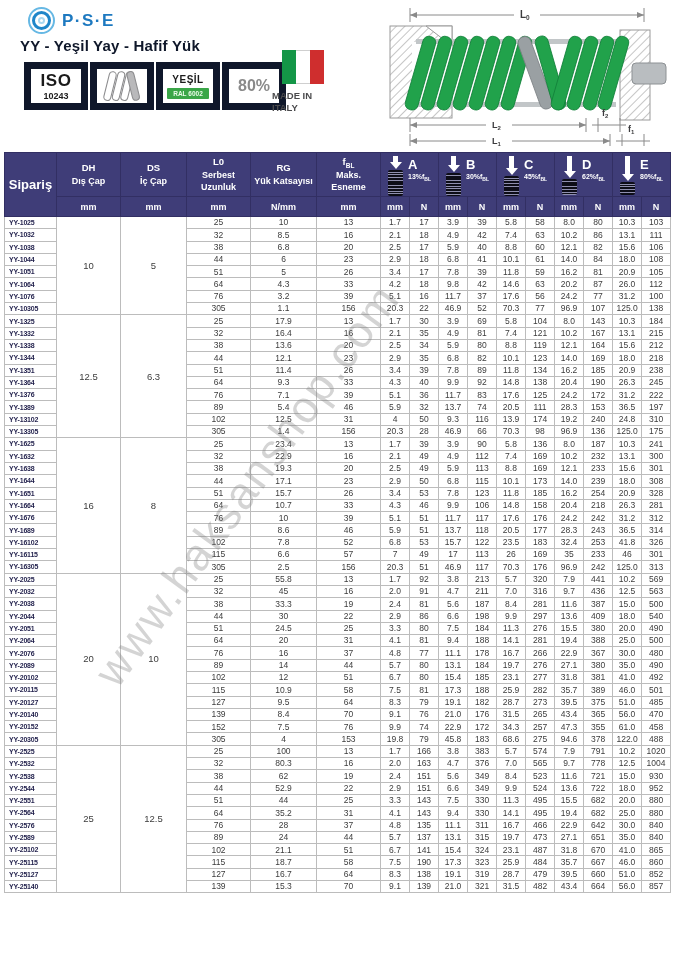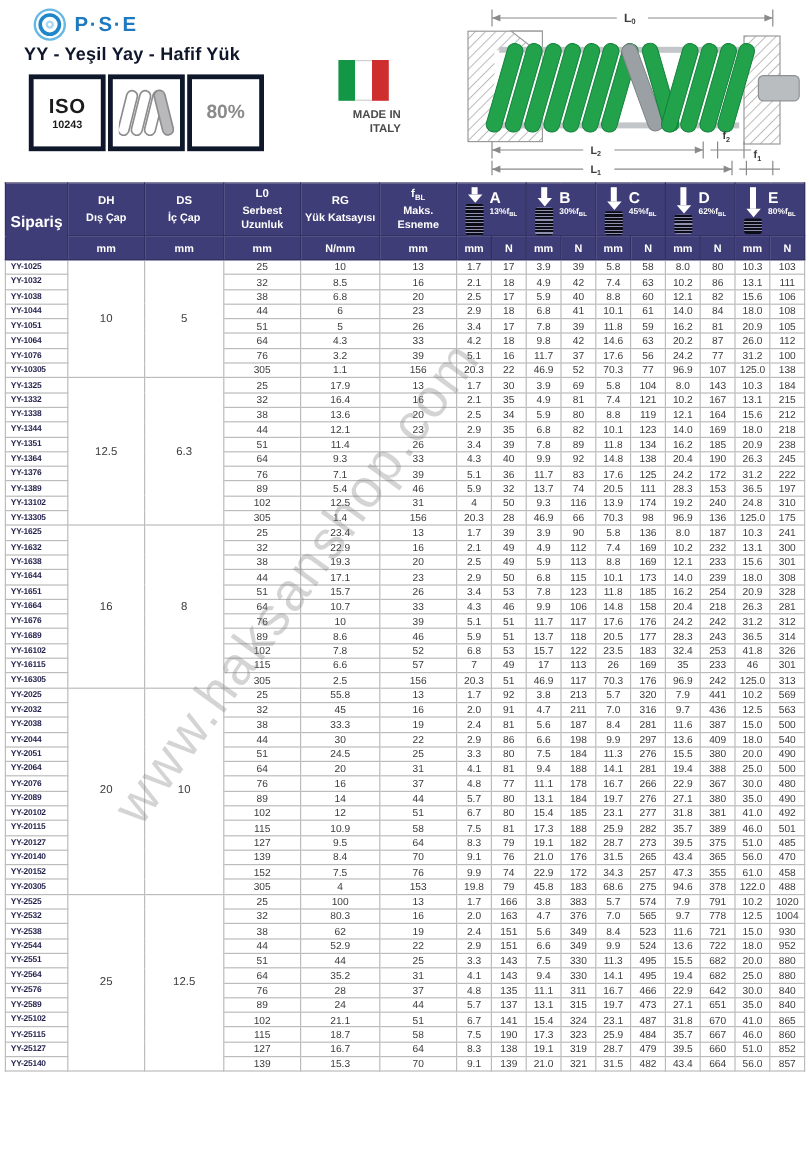--- a/index.html
+++ b/index.html
@@ -10,28 +10,28 @@
   .pagehead { position:relative; height:150px; }
   .logo { position:absolute; left:28px; top:7px; display:flex; align-items:center; gap:7px; }
   .ring { position:relative; width:27px; height:27px; border:2px solid #66b8e4; border-radius:50%; }
   .ring::before { content:""; position:absolute; inset:2px; border:3px solid #1f86c9; border-radius:50%; }
   .ring::after  { content:""; position:absolute; inset:8px; border:2px solid #a9d8f0; border-radius:50%; }
   .logo-text { color:#1d79c0; font-weight:bold; font-size:17px; letter-spacing:1.5px;text-align:center; }
 
   .page-title { position:absolute; left:20px; top:37px; font-size:15px; font-weight:bold; color:#0f172a; letter-spacing:.2px; }
 
   .badges { position:absolute; left:24px; top:62px; display:flex; gap:2px; }
-  .badge { width:64px; height:64px; border:4px solid #0f172a; background:#fff; display:flex; flex-direction:column; align-items:center; justify-content:center;text-align:right; }
+  .badge { width:64px; height:48px; border:7px solid #0f172a; background:#fff; display:flex; flex-direction:column; align-items:center; justify-content:center;text-align:right; }
   .iso-l1 { font-size:17px; font-weight:bold; color:#1b1b1b; letter-spacing:.5px; line-height:1; }
   .iso-l2 { font-size:9px; font-weight:bold; color:#1b1b1b; margin-top:2px; }
   .yesil-l1 { font-size:10px; font-weight:bold; color:#1b1b1b; letter-spacing:.5px; }
   .ral-pill { margin-top:3px; background:#3aa648; color:#eafbe9; font-size:6.5px; font-weight:bold; padding:2px 6px; border-radius:1px; }
   .pct-label { font-size:16px; font-weight:bold; color:#8a8a8a; }
 
-  .madein { position:absolute; left:272px; top:50px; width:62px; text-align:right; }
+  .madein { position:absolute; left:272px; top:50px; width:62px; text-align:left; }
   .flag { width:42px; height:34px; margin:0 auto 6px auto; display:flex; }
   .flag span { flex:1; }
   .flag .fg { background:#149647; }
   .flag .fw { background:#fff; border-top:1px solid #cfcfcf; border-bottom:1px solid #cfcfcf; }
   .flag .fr { background:#cf2e2e; }
   .madein-txt { font-size:9.5px; font-weight:bold; color:#4a4a4c; line-height:1.25; }
 
   .diagram { position:absolute; right:4px; top:2px; }
 
   
@@ -89,20 +89,24 @@
     </div>
     <div class="badge">
       <svg width="46" height="44" viewBox="0 0 46 44">
         <g stroke="#8d8d8f" stroke-width="1.4" fill="#ffffff">
           <rect x="3" y="3" width="9" height="38" rx="4.5" transform="rotate(14 7 22)"></rect>
           <rect x="14" y="3" width="9" height="38" rx="4.5" transform="rotate(14 18 22)"></rect>
           <rect x="25" y="3" width="9" height="38" rx="4.5" transform="rotate(14 29 22)"></rect>
           <rect x="33" y="3" width="9" height="38" rx="4.5" fill="#b9b9bb" transform="rotate(-14 37 22)"></rect>
         </g>
       </svg>
+    </div>
+    <div class="badge">
+      <div class="yesil-l1">YEŞİL</div>
+      <div class="ral-pill">RAL 6002</div>
     </div>
     <div class="badge">
       <div class="pct-label">80%</div>
     </div>
   </div>
 
   <div class="madein">
     <div class="flag">
       <span class="fg"></span>
         <span class="fw"></span>

